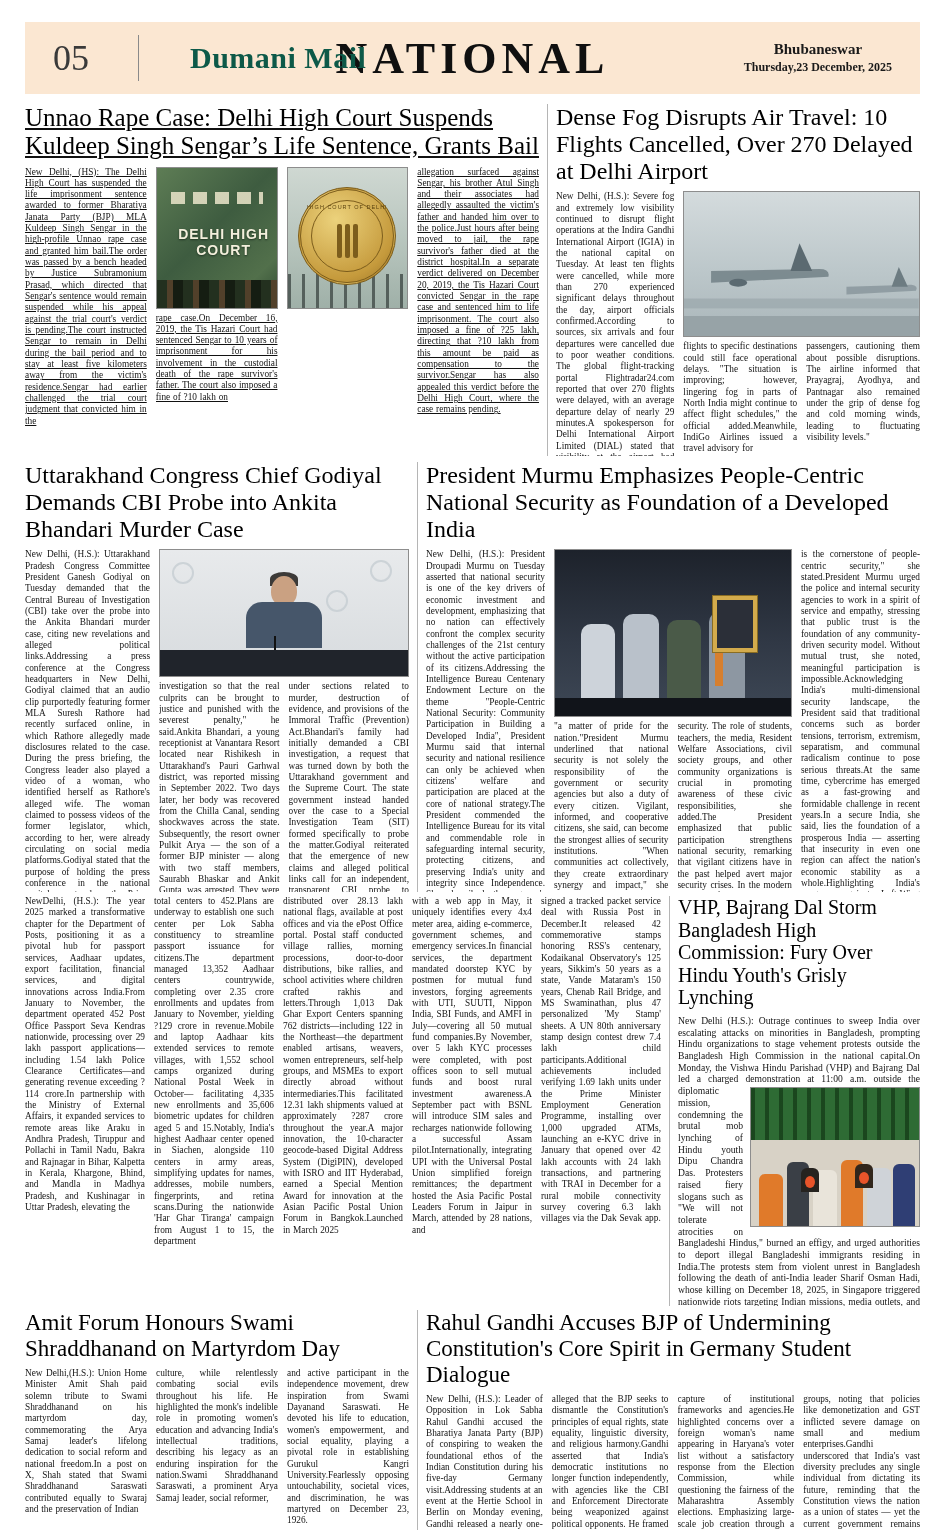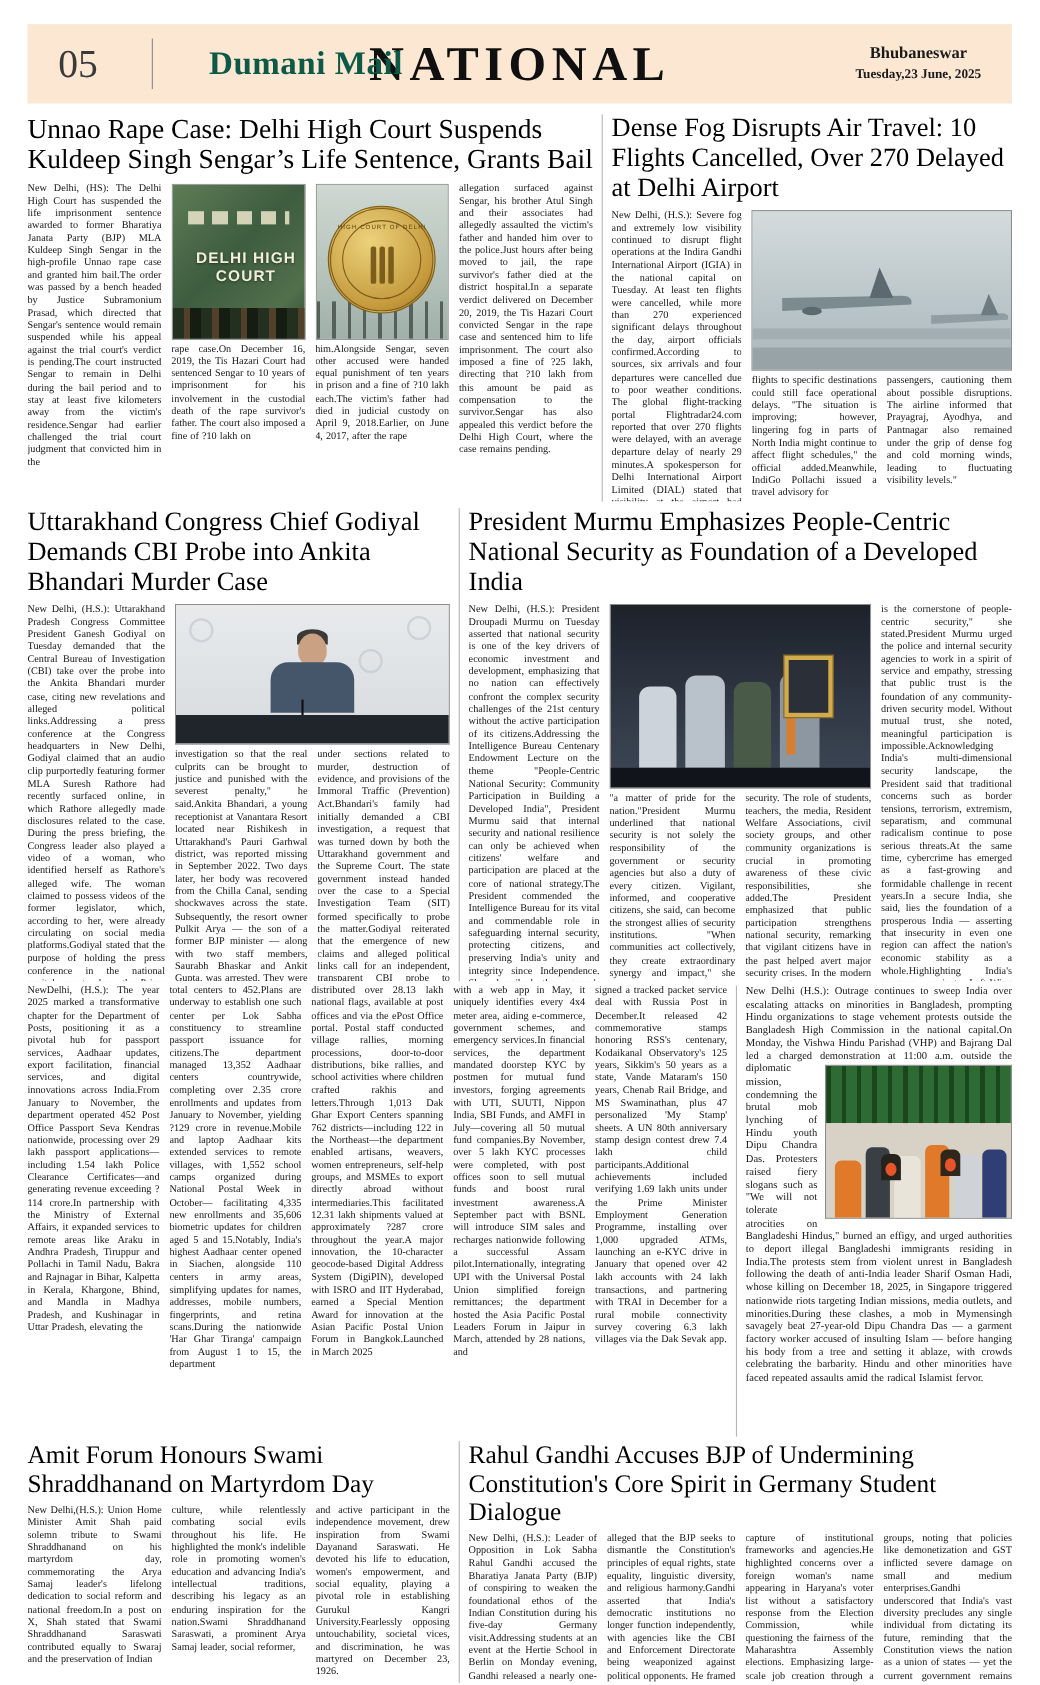--- a/index.html
+++ b/index.html
@@ -42,21 +42,21 @@
   .hl-23 { font-size:23px; }
   .cols { display:flex; gap:9px; flex:1; overflow:hidden; }
   .col { flex:1; overflow:hidden; }
   .bt {
     font-size:9.3px; line-height:1.22; text-align:justify; color:#141414;
     word-spacing:0.5px;
   }
   .photo { position:relative; border:1px solid #8d8d8d; overflow:hidden; margin-bottom:4px; }
 
   
-  .a-unnao { width:514px; }
+  .a-unnao { width:514px;text-decoration:underline; }
   .a-fog   { flex:1; }
   .a-godiyal { width:384px; }
   .a-murmu { flex:1; }
   .a-post  { width:636px; }
   .a-vhp   { flex:1; }
   .a-shah  { width:384px; }
   .a-rahul { flex:1; }
 
   
   .ph-sign { height:142px; background:linear-gradient(135deg,#5e7d55 0%,#3e5c40 45%,#52704b 80%,#2f4a33 100%); }
@@ -120,21 +120,21 @@
 
   <header class="masthead">
     <div class="mast-left">
       <span class="pagenum">05</span>
       <span class="mast-divider"></span>
       <span class="paper-name">Dumani Mail</span>
     </div>
     <div class="section-title">NATIONAL</div>
     <div class="mast-right">
       <div class="mast-city">Bhubaneswar</div>
-      <div class="mast-date">Tuesday,23 June, 2025</div>
+      <div class="mast-date">Thursday,23 December, 2025</div>
     </div>
   </header>
 
   <div class="row r1">
     <article class="a-unnao">
       <h1 class="hl hl-25">Unnao Rape Case: Delhi High Court Suspends Kuldeep Singh Sengar’s Life Sentence, Grants Bail</h1>
       <div class="cols">
         <div class="col bt">New Delhi, (HS): The Delhi High Court has suspended the life imprisonment sentence awarded to former Bharatiya Janata Party (BJP) MLA Kuldeep Singh Sengar in the high-profile Unnao rape case and granted him bail.The order was passed by a bench headed by Justice Subramonium Prasad, which directed that Sengar's sentence would remain suspended while his appeal against the trial court's verdict is pending.The court instructed Sengar to remain in Delhi during the bail period and to stay at least five kilometers away from the victim's residence.Sengar had earlier challenged the trial court judgment that convicted him in the</div>
         <div class="col">
           <div class="photo ph-sign">
@@ -150,21 +150,20 @@
             <div class="disc">
               <div class="ring"></div>
               <div class="etext">HIGH COURT OF DELHI</div>
               <div class="pillar">
                   <i></i>
                   <i></i>
                   <i></i>
                 </div>
             </div>
           </div>
-          <div class="bt">him.Alongside Sengar, seven other accused were handed equal punishment of ten years in prison and a fine of ?10 lakh each.The victim's father had died in judicial custody on April 9, 2018.Earlier, on June 4, 2017, after the rape</div>
         </div>
         <div class="col bt">allegation surfaced against Sengar, his brother Atul Singh and their associates had allegedly assaulted the victim's father and handed him over to the police.Just hours after being moved to jail, the rape survivor's father died at the district hospital.In a separate verdict delivered on December 20, 2019, the Tis Hazari Court convicted Sengar in the rape case and sentenced him to life imprisonment. The court also imposed a fine of ?25 lakh, directing that ?10 lakh from this amount be paid as compensation to the survivor.Sengar has also appealed this verdict before the Delhi High Court, where the case remains pending.</div>
       </div>
     </article>
 
     <div class="vrule"></div>
 
     <article class="a-fog">
       <h1 class="hl hl-24">Dense Fog Disrupts Air Travel: 10 Flights Cancelled, Over 270 Delayed at Delhi Airport</h1>
       <div class="cols">
@@ -176,21 +175,21 @@
               <path d="M30 80 L150 78 Q162 78 160 86 L30 92 Z" fill="#76848a" opacity="0.9"></path>
               <path d="M128 52 L142 80 L118 80 Z" fill="#5b6a71"></path>
               <ellipse cx="60" cy="92" rx="10" ry="4" fill="#5b6a71"></ellipse>
               <path d="M180 96 L252 94 Q260 95 257 100 L180 104 Z" fill="#8a979c" opacity="0.85"></path>
               <path d="M238 76 L248 96 L230 96 Z" fill="#6d7c82"></path>
               <rect x="0" y="108" width="260" height="10" fill="#9aa7ab" opacity="0.7"></rect>
             </svg>
             <div class="strip"></div>
           </div>
           <div class="cols" style="flex:1;">
-            <div class="col bt">flights to specific destinations could still face operational delays. "The situation is improving; however, lingering fog in parts of North India might continue to affect flight schedules," the official added.Meanwhile, IndiGo Pollachi issued a travel advisory for</div>
+            <div class="col bt">flights to specific destinations could still face operational delays. "The situation is improving; however, lingering fog in parts of North India might continue to affect flight schedules," the official added.Meanwhile, IndiGo Airlines issued a travel advisory for</div>
             <div class="col bt">passengers, cautioning them about possible disruptions. The airline informed that Prayagraj, Ayodhya, and Pantnagar also remained under the grip of dense fog and cold morning winds, leading to fluctuating visibility levels."</div>
           </div>
         </div>
       </div>
     </article>
   </div>
 
   <div class="row r2">
     <article class="a-godiyal">
       <h1 class="hl hl-24">Uttarakhand Congress Chief Godiyal Demands CBI Probe into Ankita Bhandari Murder Case</h1>
@@ -248,20 +247,21 @@
         <div class="col bt">total centers to 452.Plans are underway to establish one such center per Lok Sabha constituency to streamline passport issuance for citizens.The department managed 13,352 Aadhaar centers countrywide, completing over 2.35 crore enrollments and updates from January to November, yielding ?129 crore in revenue.Mobile and laptop Aadhaar kits extended services to remote villages, with 1,552 school camps organized during National Postal Week in October— facilitating 4,335 new enrollments and 35,606 biometric updates for children aged 5 and 15.Notably, India's highest Aadhaar center opened in Siachen, alongside 110 centers in army areas, simplifying updates for names, addresses, mobile numbers, fingerprints, and retina scans.During the nationwide 'Har Ghar Tiranga' campaign from August 1 to 15, the department</div>
         <div class="col bt">distributed over 28.13 lakh national flags, available at post offices and via the ePost Office portal. Postal staff conducted village rallies, morning processions, door-to-door distributions, bike rallies, and school activities where children crafted rakhis and letters.Through 1,013 Dak Ghar Export Centers spanning 762 districts—including 122 in the Northeast—the department enabled artisans, weavers, women entrepreneurs, self-help groups, and MSMEs to export directly abroad without intermediaries.This facilitated 12.31 lakh shipments valued at approximately ?287 crore throughout the year.A major innovation, the 10-character geocode-based Digital Address System (DigiPIN), developed with ISRO and IIT Hyderabad, earned a Special Mention Award for innovation at the Asian Pacific Postal Union Forum in Bangkok.Launched in March 2025</div>
         <div class="col bt">with a web app in May, it uniquely identifies every 4x4 meter area, aiding e-commerce, government schemes, and emergency services.In financial services, the department mandated doorstep KYC by postmen for mutual fund investors, forging agreements with UTI, SUUTI, Nippon India, SBI Funds, and AMFI in July—covering all 50 mutual fund companies.By November, over 5 lakh KYC processes were completed, with post offices soon to sell mutual funds and boost rural investment awareness.A September pact with BSNL will introduce SIM sales and recharges nationwide following a successful Assam pilot.Internationally, integrating UPI with the Universal Postal Union simplified foreign remittances; the department hosted the Asia Pacific Postal Leaders Forum in Jaipur in March, attended by 28 nations, and</div>
         <div class="col bt">signed a tracked packet service deal with Russia Post in December.It released 42 commemorative stamps honoring RSS's centenary, Kodaikanal Observatory's 125 years, Sikkim's 50 years as a state, Vande Mataram's 150 years, Chenab Rail Bridge, and MS Swaminathan, plus 47 personalized 'My Stamp' sheets. A UN 80th anniversary stamp design contest drew 7.4 lakh child participants.Additional achievements included verifying 1.69 lakh units under the Prime Minister Employment Generation Programme, installing over 1,000 upgraded ATMs, launching an e-KYC drive in January that opened over 42 lakh accounts with 24 lakh transactions, and partnering with TRAI in December for a rural mobile connectivity survey covering 6.3 lakh villages via the Dak Sevak app.</div>
       </div>
     </article>
 
     <div class="vrule"></div>
 
     <article class="a-vhp">
+      <h1 class="hl hl-21">VHP, Bajrang Dal Storm Bangladesh High Commission: Fury Over Hindu Youth's Grisly Lynching</h1>
       <div class="bt" style="flex:1; overflow:hidden; font-size:9.6px;">
         <span>New Delhi (H.S.): Outrage continues to sweep India over escalating attacks on minorities in Bangladesh, prompting Hindu organizations to stage vehement protests outside the Bangladesh High Commission in the national capital.On Monday, the Vishwa Hindu Parishad (VHP) and Bajrang Dal led a charged demonstration at 11:00 a.m. outside the </span>
         <span class="photo ph-vhp">
           <span class="fence"></span>
           <span class="crowd">
             <span class="p" style="left:8px;  bottom:0; width:24px; height:52px; background:#e07a2a;"></span>
             <span class="p" style="left:36px; bottom:0; width:22px; height:64px; background:#3a3f46;"></span>
             <span class="p" style="left:62px; bottom:0; width:24px; height:56px; background:#e9e4da;"></span>
             <span class="p" style="left:90px; bottom:0; width:22px; height:66px; background:#e07a2a;"></span>
             <span class="p" style="left:116px;bottom:0; width:24px; height:58px; background:#cfd3d8;"></span>

